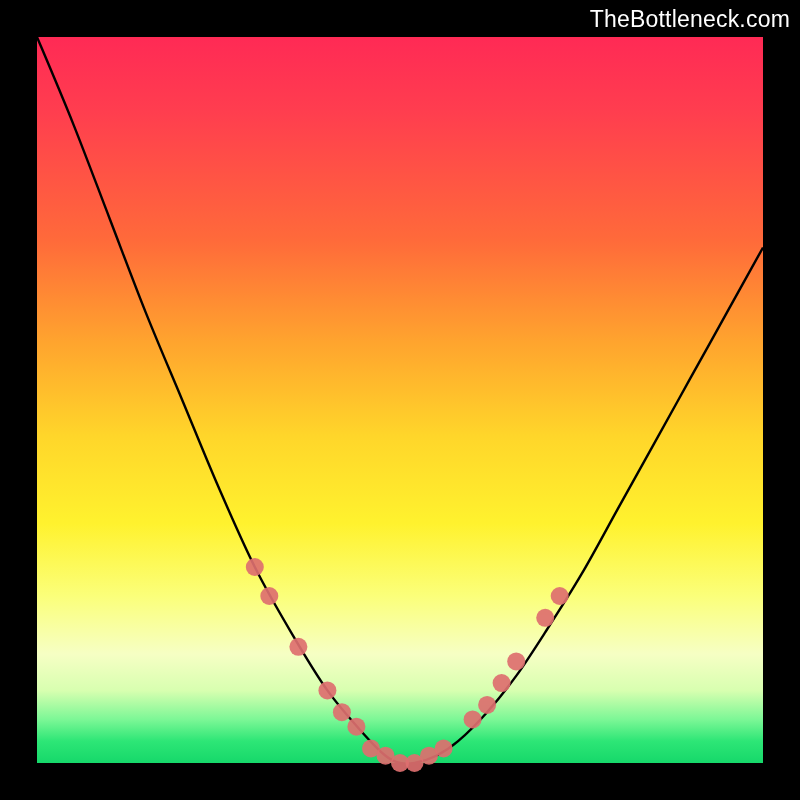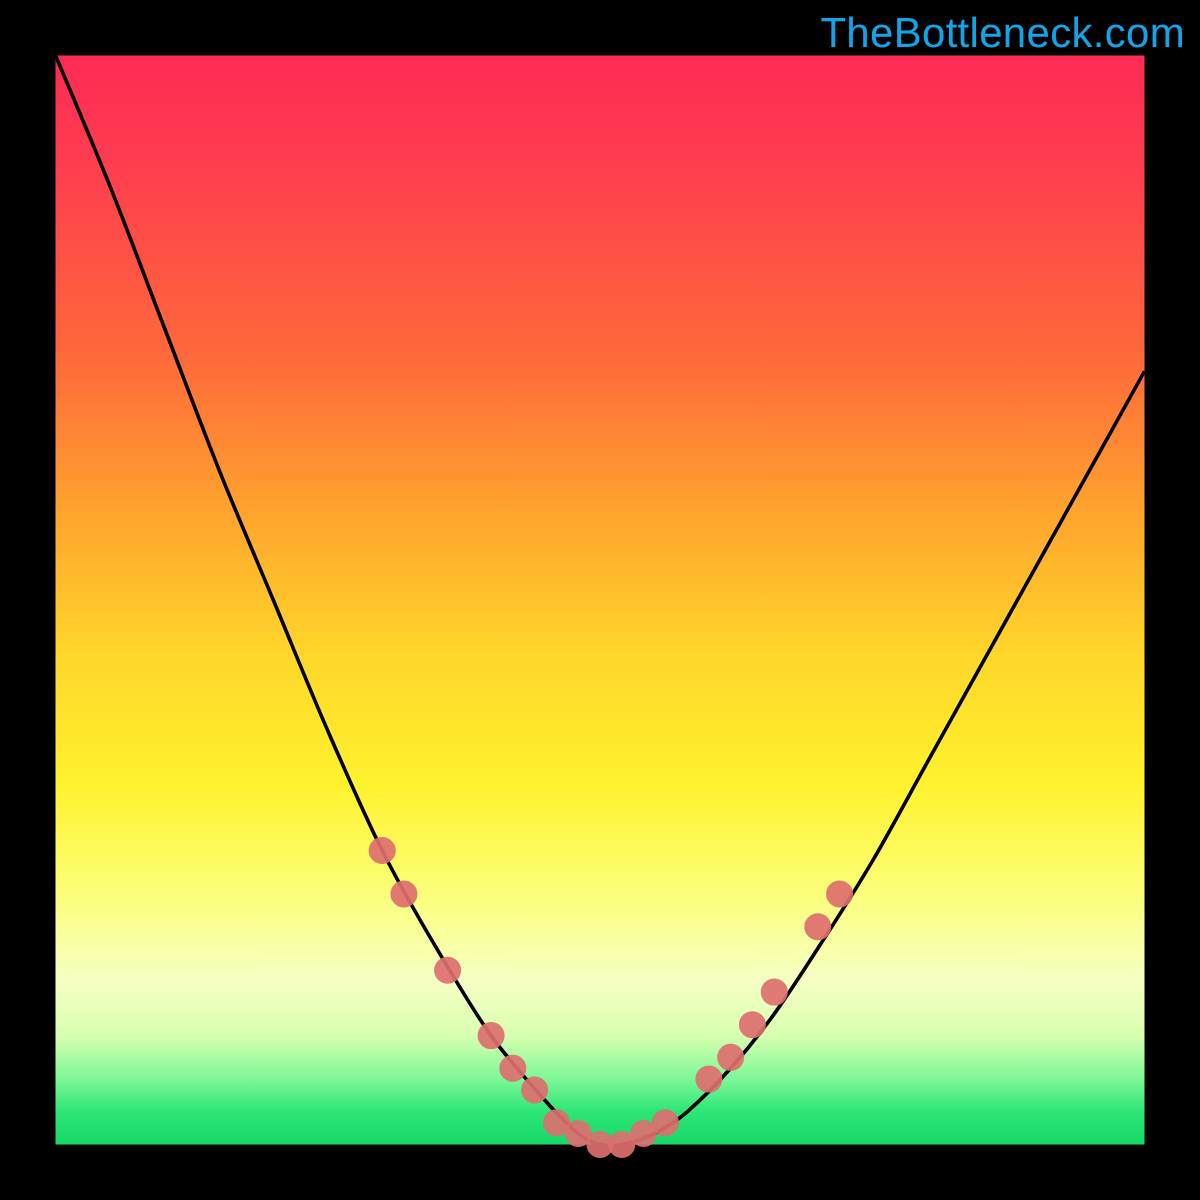--- a/index.html
+++ b/index.html
@@ -37,22 +37,22 @@
       #d8ffb0 90%,
       #7cf796 94%,
       #2de676 97%,
       #16d86a 100%
     );
   }
   .watermark {
     position: absolute;
     top: 6px;
     right: 10px;
-    color: #0ea5e9;
-    font-size: 28px;
+    color: #ffffff;
+    font-size: 23px;
     font-weight: 500;
     letter-spacing: 0.2px;
     user-select: none;
   }
   svg.curve {
     position: absolute;
     left: 0;
     top: 0;
     width: 726px;
     height: 726px;

